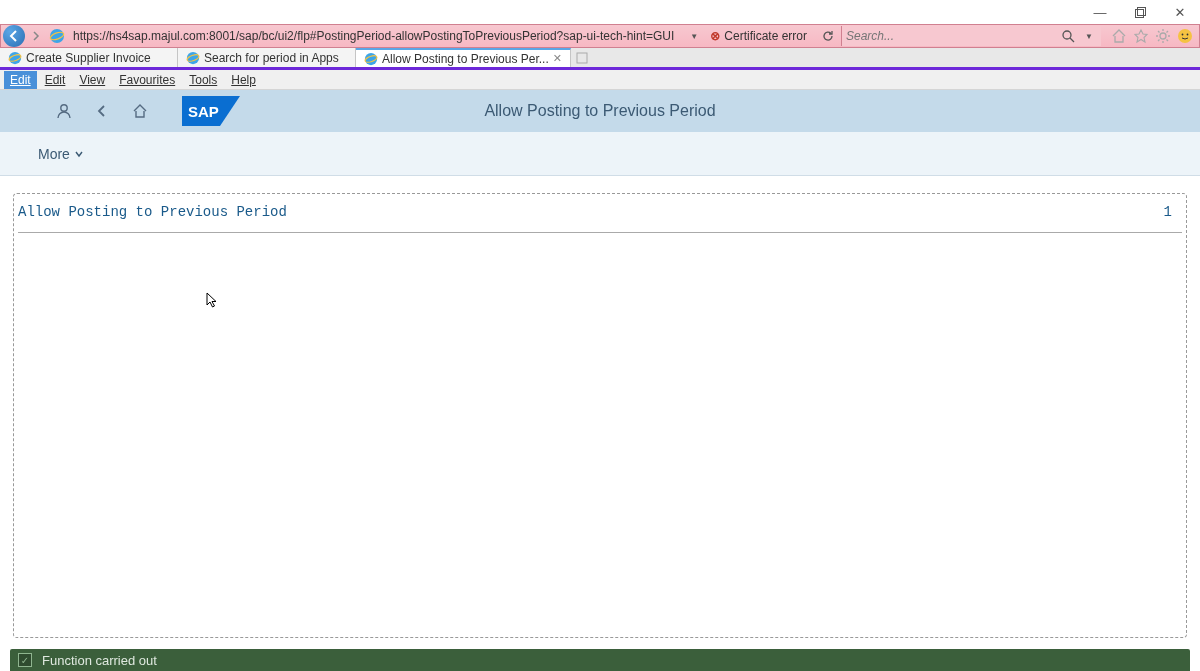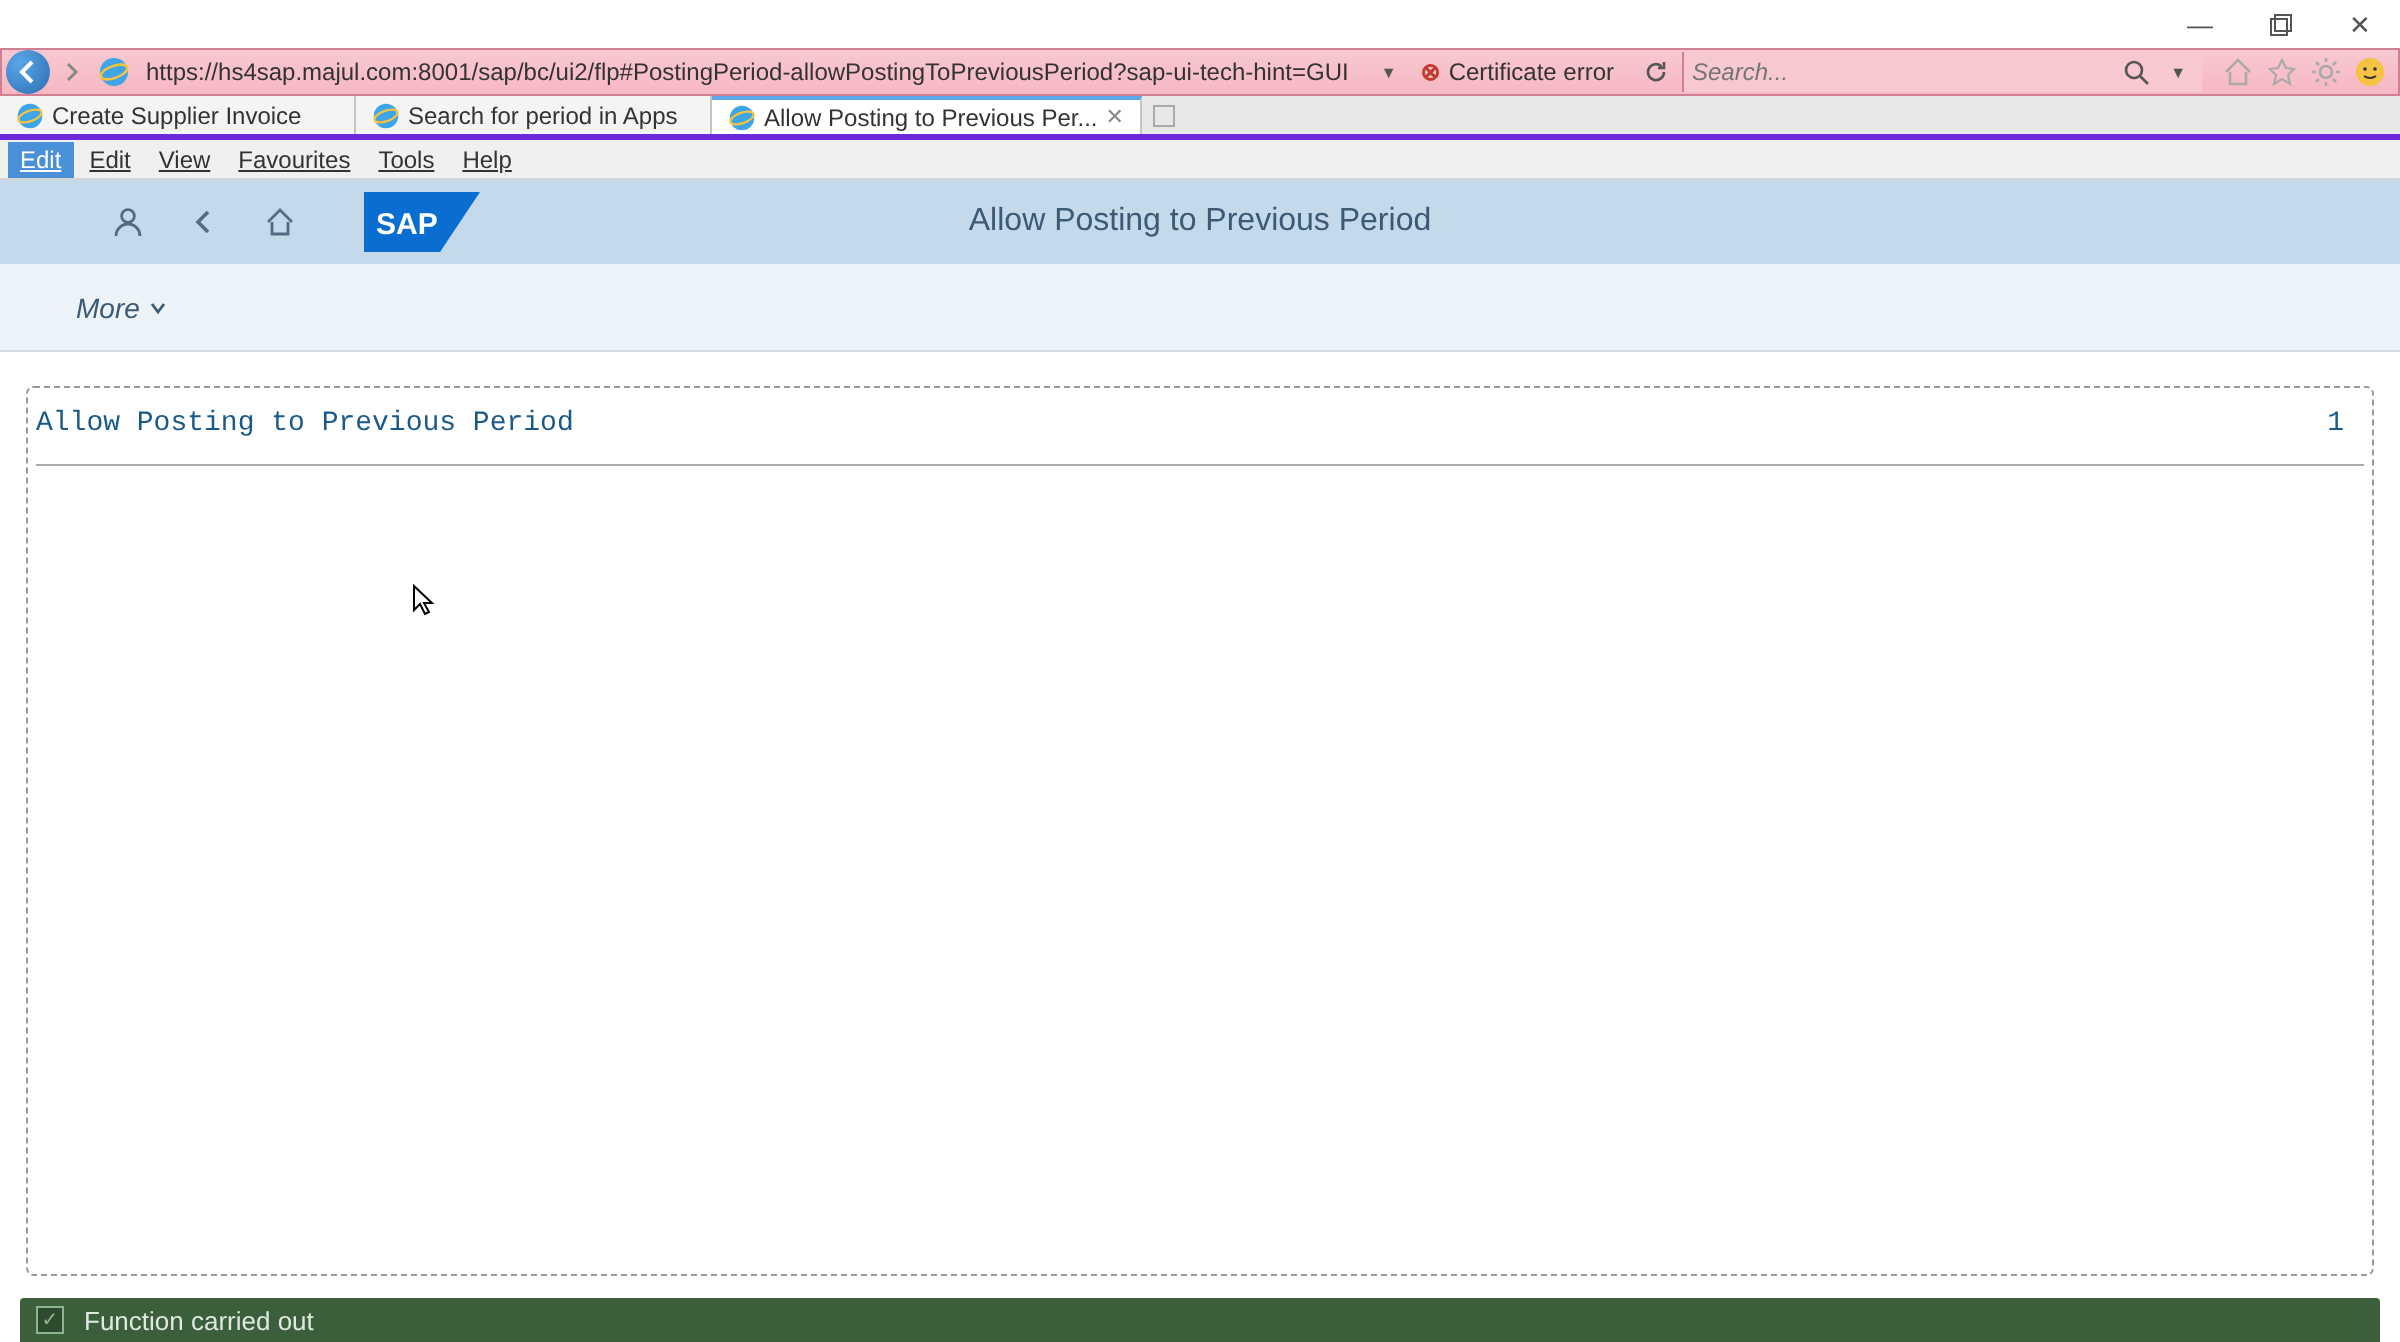--- a/index.html
+++ b/index.html
@@ -40,21 +40,21 @@
 
     
     .sap-shell { position: absolute; top: 90px; left: 0; right: 0; height: 42px; background: #c4daea; display: flex; align-items: center; }
     .sap-left { display: flex; align-items: center; gap: 18px; padding-left: 54px; }
     .sap-icon { width: 20px; height: 20px; color: #556b82; display:flex; align-items:center; justify-content:center; font-size:17px; }
     .sap-logo { width: 58px; height: 30px; margin-left: 14px; }
     .sap-title { position: absolute; left: 50%; transform: translateX(-50%); font-size: 16px; color: #3c5a74; font-weight: 500; }
 
     
     .sap-toolbar { position: absolute; top: 132px; left: 0; right: 0; height: 44px; background: #edf4f9; display: flex; align-items: center; border-bottom: 1px solid #d0dde7; }
-    .more-btn { display: flex; align-items: center; gap: 4px; font-size: 14px; color: #3c5a74; padding: 0 0 0 38px; font-style: italic; }
+    .more-btn { display: flex; align-items: center; gap: 4px; font-size: 14px; color: #3c5a74; padding: 0 0 0 38px; }
     .toolbar-spacer { flex: 1; }
     .toolbar-right { display: flex; align-items: center; gap: 18px; padding-right: 18px; font-size: 14px; color: #3c5a74; }
     .toolbar-btn { padding: 6px 10px; }
     .tb-icon { width: 18px; height: 18px; display:flex; align-items:center; justify-content:center; }
 
     
     .content-area { position: absolute; top: 193px; left: 13px; right: 13px; bottom: 33px; border: 1px dashed #999; border-radius: 4px; background: #fff; font-family: "Consolas", "Courier New", monospace; font-size: 14px; }
     .content-header { display: flex; padding: 10px 4px 0 4px; color: #1a5a8a; }
     .content-header-left { flex: 1; }
     .content-header-right { padding-right: 10px; }

